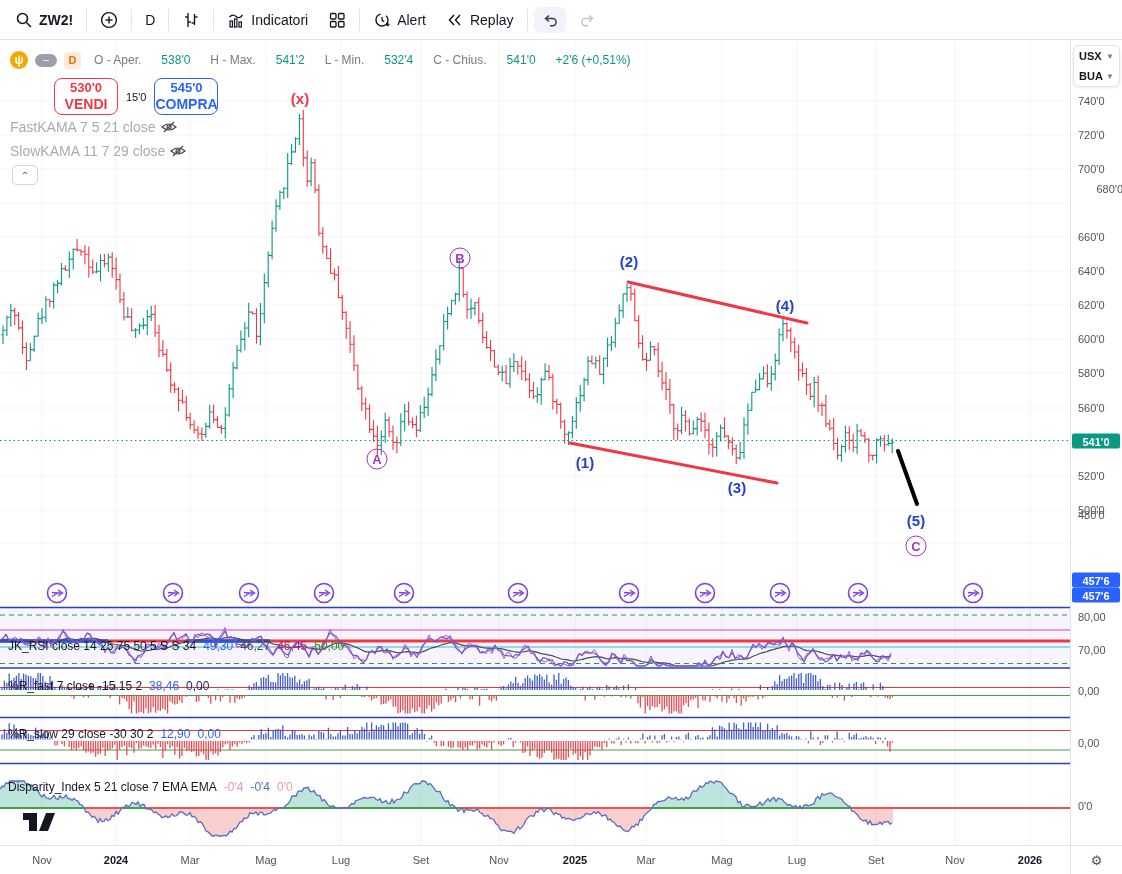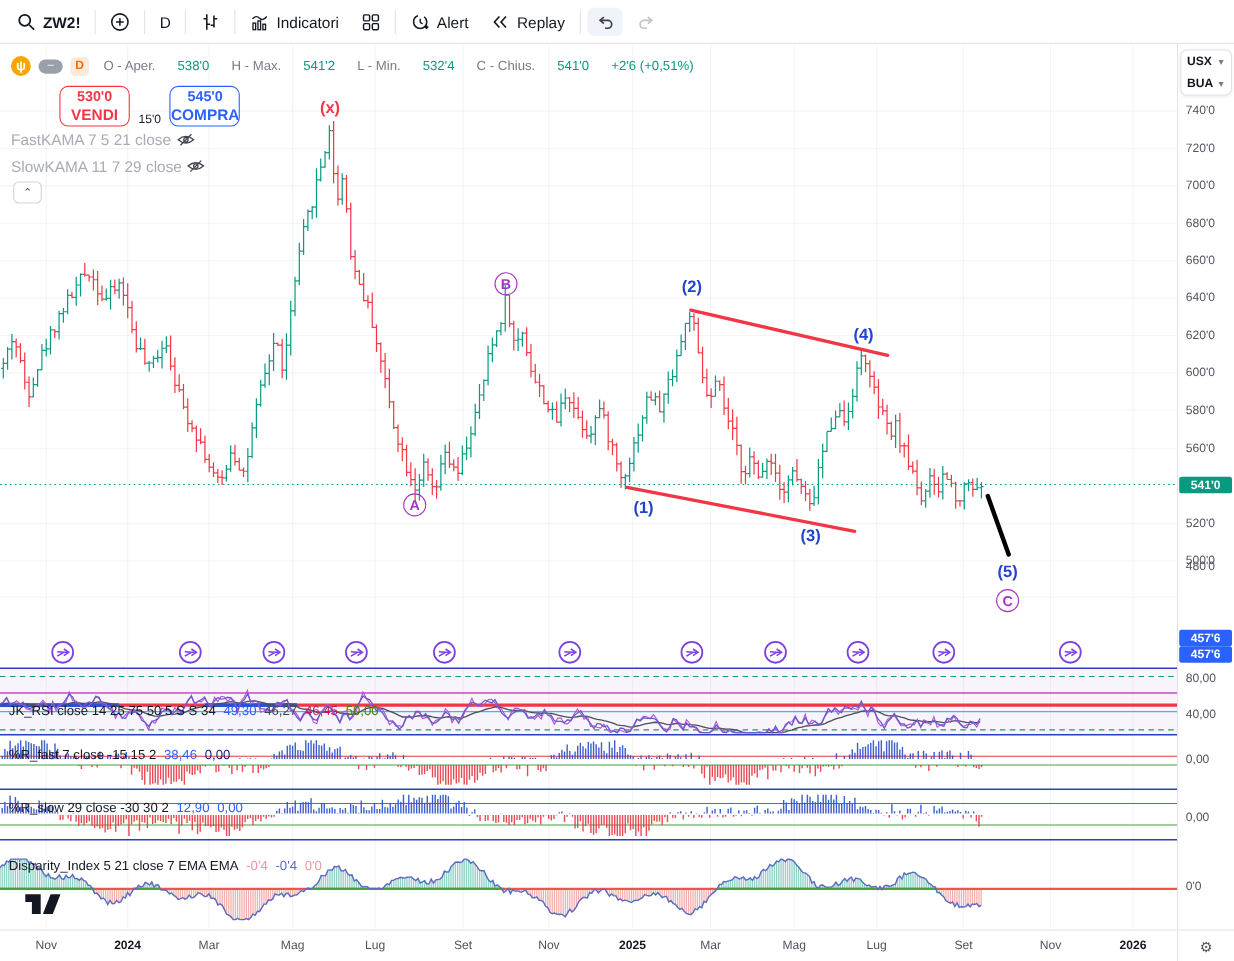--- a/index.html
+++ b/index.html
@@ -27,21 +27,21 @@
   #hdr-title { font-size:14px; font-weight:700; }
   .pill-dash { width:22px; height:13px; border-radius:7px; background:#9aa0aa; color:#fff; font-size:10px;
     display:flex; align-items:center; justify-content:center; line-height:1; }
   .pill-d { min-width:17px; height:17px; border-radius:4px; background:#fbeadb; color:#ef6c00; font-size:11px;
     font-weight:700; display:flex; align-items:center; justify-content:center; padding:0 3px; }
   #ohlc { display:flex; align-items:center; gap:20px; font-size:12px; margin-left:6px; }
   .ohlc-lab { color:#787b86; }
   .ohlc-val { color:#089981; }
 
   
-  #trade { left:10px; top:78px; display:flex; align-items:flex-end; gap:8px;padding-left:44px; }
+  #trade { left:10px; top:78px; display:flex; align-items:center; gap:8px;padding-left:44px; }
   .trade-btn { width:64px; height:37px; border-radius:8px; background:#fff; text-align:center; cursor:pointer;
     display:flex; flex-direction:column; justify-content:center; line-height:1.15; }
   .sell { border:1.5px solid #f23645; color:#f23645; }
   .buy  { border:1.5px solid #2962ff; color:#2962ff; }
   .trade-price { font-size:13px; font-weight:700; }
   .trade-side  { font-size:14px; font-weight:600; }
   #spread { font-size:11px; color:#131722; }
 
   
   .legend-row { display:flex; align-items:center; gap:4px; font-size:14px; color:#a8abb5; height:20px; cursor:pointer; }
@@ -354,32 +354,32 @@
         <span class="unit-car">▼</span>
       </div>
       <div class="unit-row">
         <span>BUA</span>
         <span class="unit-car">▼</span>
       </div>
     </div>
   <div class="ptick" style="top: 61px;">740'0</div>
       <div class="ptick" style="top: 95px;">720'0</div>
       <div class="ptick" style="top: 129px;">700'0</div>
-      <div class="ptick" style="top: 163px;">680'0</div>
+      <div class="ptick" style="top: 149px; text-align: right;">680'0</div>
       <div class="ptick" style="top: 197px;">660'0</div>
       <div class="ptick" style="top: 231px;">640'0</div>
       <div class="ptick" style="top: 265px;">620'0</div>
       <div class="ptick" style="top: 299px;">600'0</div>
       <div class="ptick" style="top: 333px;">580'0</div>
       <div class="ptick" style="top: 368px;">560'0</div>
       <div class="ptick" style="top: 436px;">520'0</div>
       <div class="ptick" style="top: 470px;">500'0</div>
       <div class="ptick" style="top: 475px;">480'0</div>
       <div class="ptick" style="top: 577px;">80,00</div>
-      <div class="ptick" style="top: 610px;">40,00</div>
+      <div class="ptick" style="top: 610px;">70,00</div>
       <div class="ptick" style="top: 651px;">0,00</div>
       <div class="ptick" style="top: 703px;">0,00</div>
       <div class="ptick" style="top: 766px;">0'0</div>
       <div class="pbadge" style="top: 401px; background: rgb(8, 153, 129);">541'0</div>
       <div class="pbadge" style="top: 540px; background: rgb(41, 98, 255);">457'6</div>
       <div class="pbadge" style="top: 555px; background: rgb(41, 98, 255);">457'6</div>
     </div>
 
   <div id="taxis" class="ov">
       <div class="ttick" style="left: 42px;">Nov</div>

